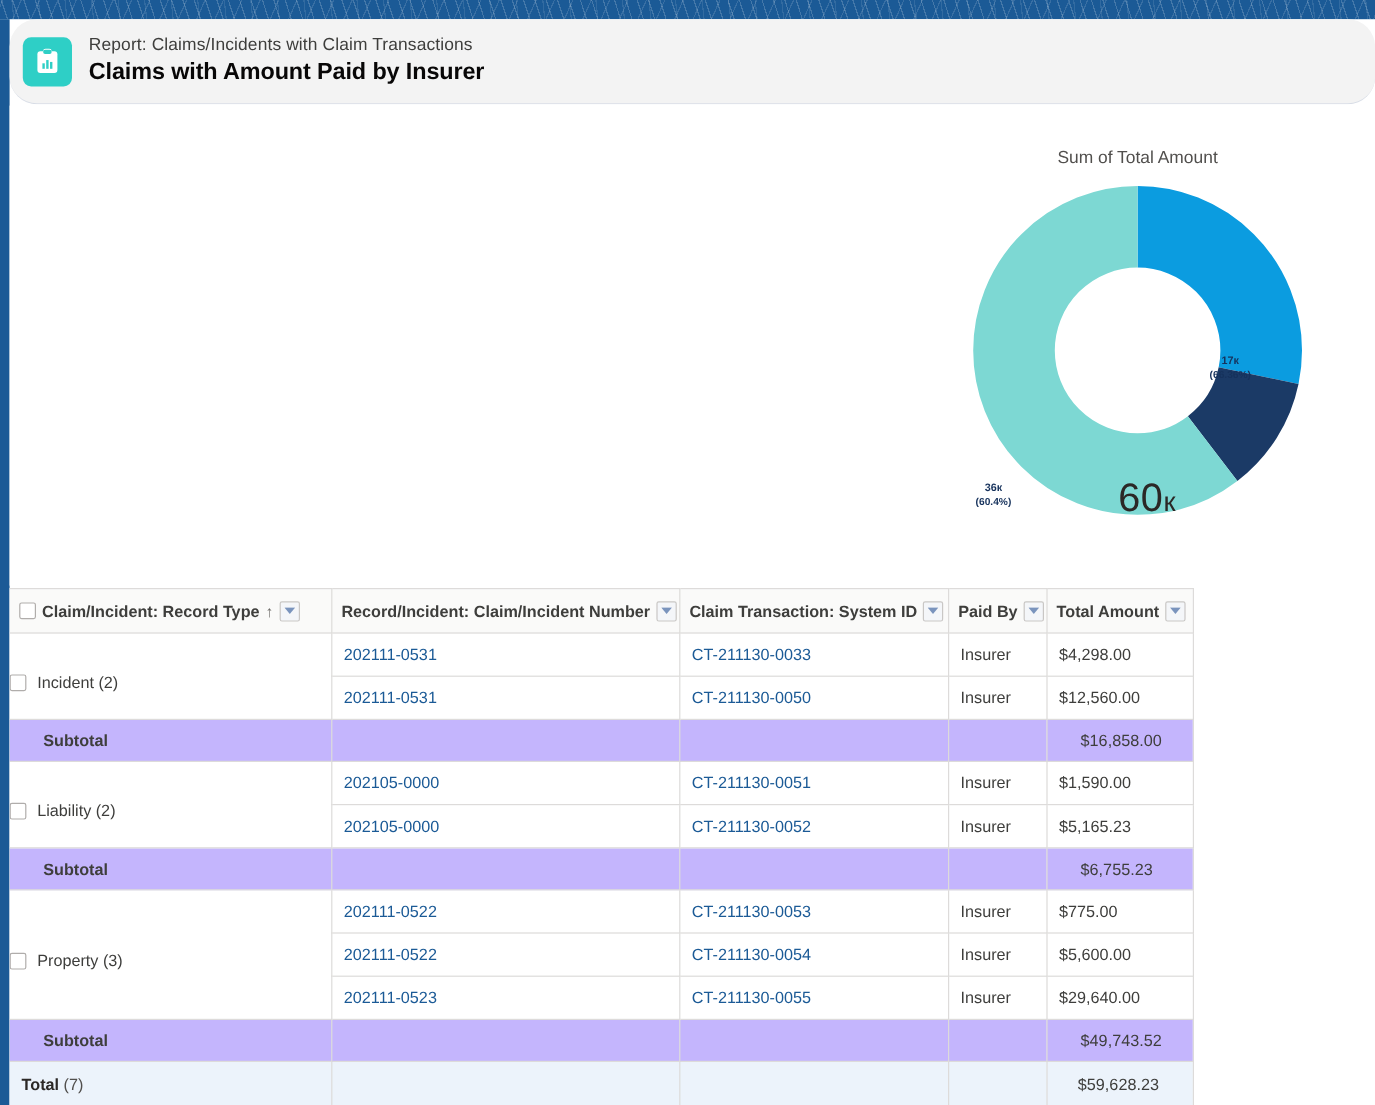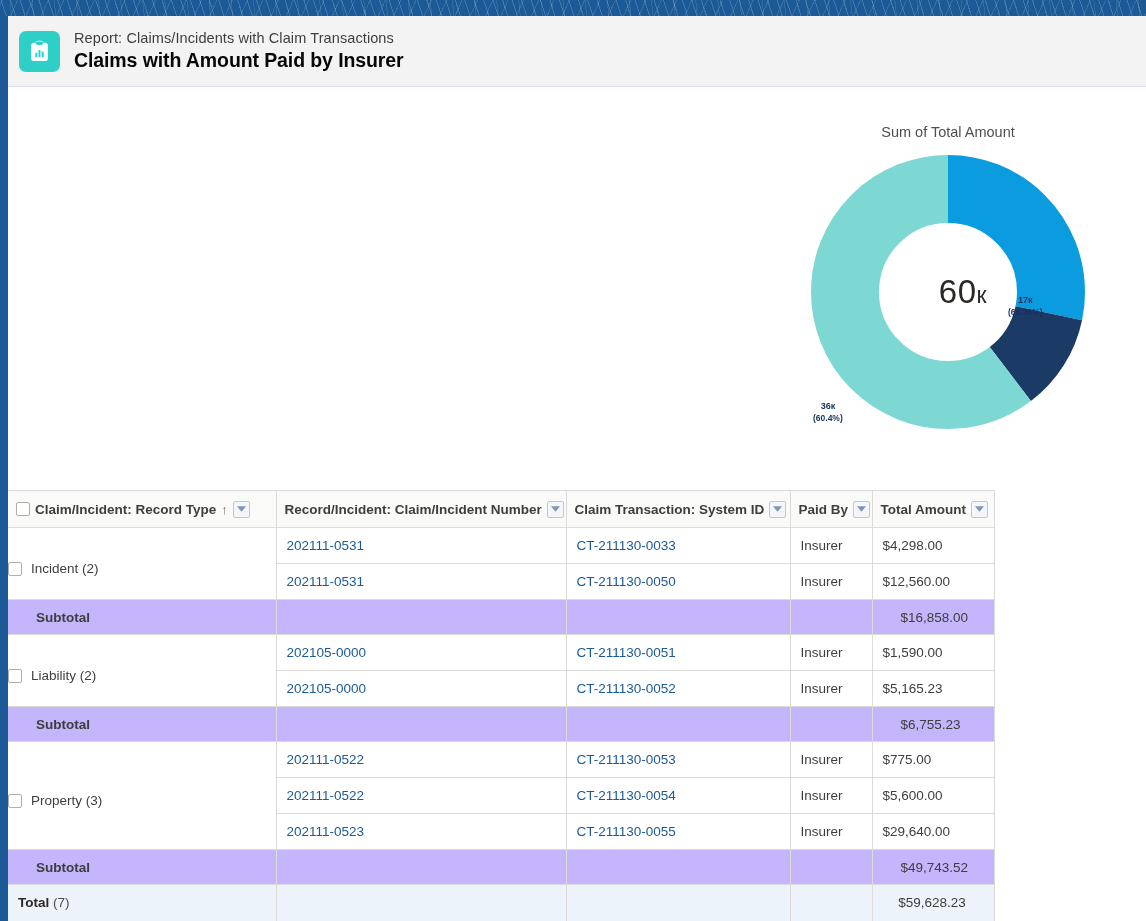--- a/index.html
+++ b/index.html
@@ -31,20 +31,21 @@
   }
 
   
   .header {
     position: absolute; top: 16px; left: 8px;
     width: 1138px; height: 71px;
     background: #f3f3f3;
     border-bottom: 1px solid #d8dde6;
     display: flex; align-items: center;
     padding-left: 11px;
+    border-radius: 23px;
   }
   .report-icon {
     width: 41px; height: 41px; border-radius: 7px;
     background: #2ecfc6;
     display: flex; align-items: center; justify-content: center;
     flex: 0 0 auto;
   }
   .header-text { margin-left: 14px; }
   .header-sub {
     font-size: 14.5px; color: #3e3e3c; line-height: 19px;
@@ -64,22 +65,22 @@
   .chart-title-wrap {
     position: absolute; top: 36px; left: 790px; width: 300px;
     text-align: center; font-size: 14.5px; color: #514f4d;
   }
   .donut-wrap {
     position: absolute; left: 798px; top: 62px;
     width: 284px; height: 284px;
   }
   .donut-svg { display: block; }
   .donut-center {
-    position: absolute; left: 15px; top: 0; width: 284px; height: 284px;
-    display: flex; align-items: center; justify-content: center;
+    position: absolute; left: 8px; top: 0; width: 284px; height: 284px;
+    display: flex; align-items: flex-end; justify-content: center;
     pointer-events: none;
   }
   .donut-center-label {
     font-size: 33px; color: #2b2826; letter-spacing: .5px;
   }
   .donut-center-label .k { font-size: 23px; }
 
   .slice-label {
     position: absolute;
     font-size: 9px; font-weight: bold; line-height: 12px;
@@ -169,21 +170,21 @@
   tr.subtotal td {
     background: #c4b5fd;
     font-weight: bold;
     color: #3e3e3c;
     height: 35px;
     padding-left: 28px;
   }
   tr.subtotal td.amount { font-weight: normal; }
   tr.grand-total td {
     background: #ecf3fb;
-    border-bottom: 4px solid #f97316;
+    border-bottom: 2px solid #f97316;
     height: 38px;
   }
   tr.grand-total td.label { font-weight: bold; color: #2b2826; }
   tr.grand-total td.label .count { font-weight: normal; color: #514f4d; }
   tr.grand-total td.amount { font-weight: normal; text-align: center; }
 
   .col1 { width: 268px; }
   .col2 { width: 290px; }
   .col3 { width: 224px; }
   .col4 { width: 82px; }

